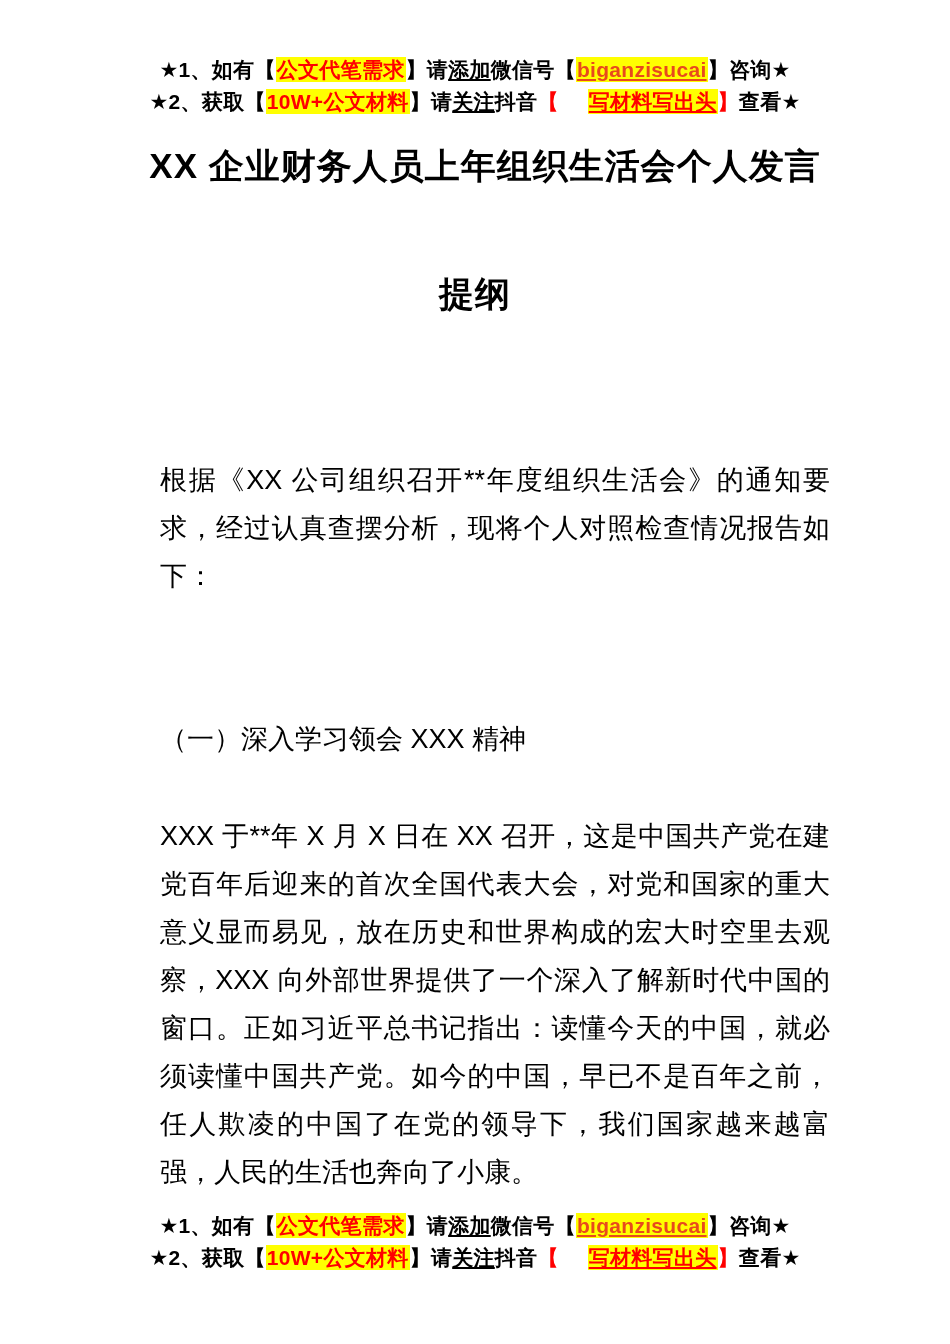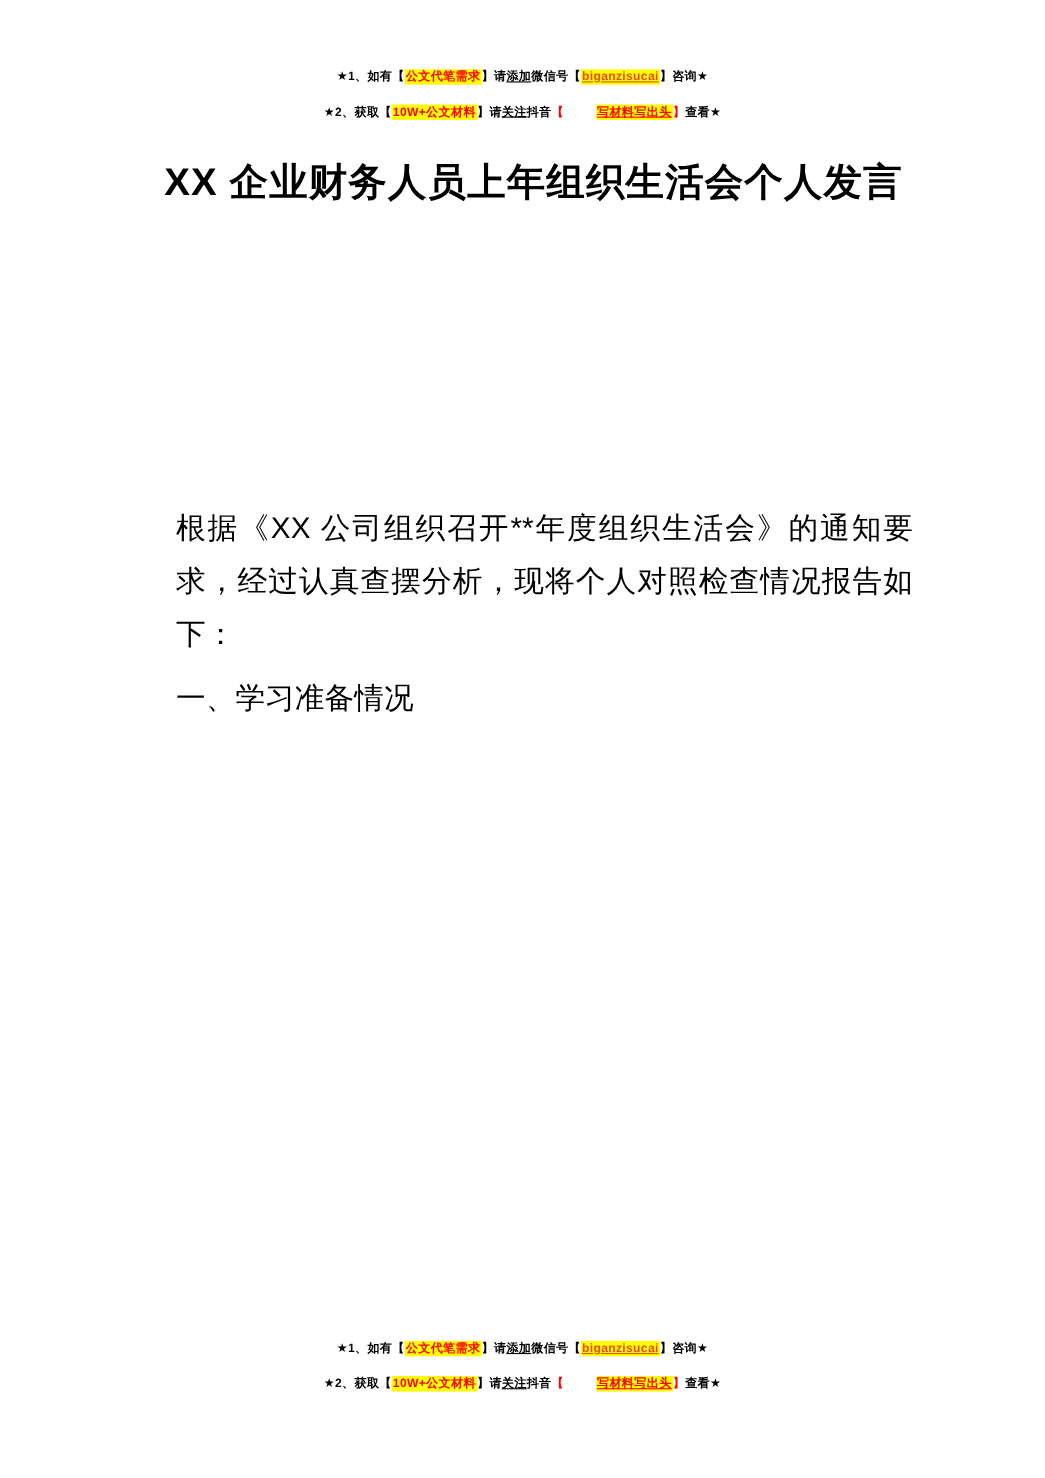--- a/index.html
+++ b/index.html
@@ -13,21 +13,21 @@
     font-family: "Liberation Sans", "DejaVu Sans", sans-serif;
     color: #000000;
     overflow: hidden;
   }
   
   .promo {
     position: absolute;
     left: 0;
     right: 0;
     text-align: center;
-    font-size: 11px;
+    font-size: 21px;
     font-weight: bold;
     line-height: 32px;
     letter-spacing: 0.3px;
     color: #000000;
     white-space: nowrap;
   }
   .promo-header { top: 54px; }
   .promo-footer { top: 1210px; }
   .hl-red {
     color: #ff0000;
@@ -86,26 +86,28 @@
   <div class="promo promo-header">
     <div>
       <span>★1、如有【</span><span class="hl-red">公文代笔需求</span><span>】请</span><span class="u-black">添加</span><span>微信号【</span><span class="hl-pinyin">biganzisucai</span><span>】咨询★</span>
     </div>
     <div>
       <span>★2、获取【</span><span class="hl-red">10W+公文材料</span><span>】请</span><span class="u-black">关注</span><span>抖音</span><span class="bracket-red">【</span><span class="hl-red-underline">写材料写出头</span><span class="bracket-red">】</span><span>查看★</span>
     </div>
   </div>
 
   <div class="doc-title-line doc-title-1">XX 企业财务人员上年组织生活会个人发言</div>
+  <div class="doc-title-line doc-title-2">提纲</div>
 
   <div class="body-block p-intro">根据《XX 公司组织召开**年度组织生活会》的通知要求，经过认真查摆分析，现将个人对照检查情况报告如下：</div>
 
-  <div class="body-block h-section">一、学习准备情况</div>
 
+  <div class="body-block h-subsection">（一）深入学习领会 XXX 精神</div>
 
+  <div class="body-block p-body">XXX 于**年 X 月 X 日在 XX 召开，这是中国共产党在建党百年后迎来的首次全国代表大会，对党和国家的重大意义显而易见，放在历史和世界构成的宏大时空里去观察，XXX 向外部世界提供了一个深入了解新时代中国的窗口。正如习近平总书记指出：读懂今天的中国，就必须读懂中国共产党。如今的中国，早已不是百年之前，任人欺凌的中国了在党的领导下，我们国家越来越富强，人民的生活也奔向了小康。</div>
 
   <div class="promo promo-footer">
     <div>
       <span>★1、如有【</span><span class="hl-red">公文代笔需求</span><span>】请</span><span class="u-black">添加</span><span>微信号【</span><span class="hl-pinyin">biganzisucai</span><span>】咨询★</span>
     </div>
     <div>
       <span>★2、获取【</span><span class="hl-red">10W+公文材料</span><span>】请</span><span class="u-black">关注</span><span>抖音</span><span class="bracket-red">【</span><span class="hl-red-underline">写材料写出头</span><span class="bracket-red">】</span><span>查看★</span>
     </div>
   </div>
 

